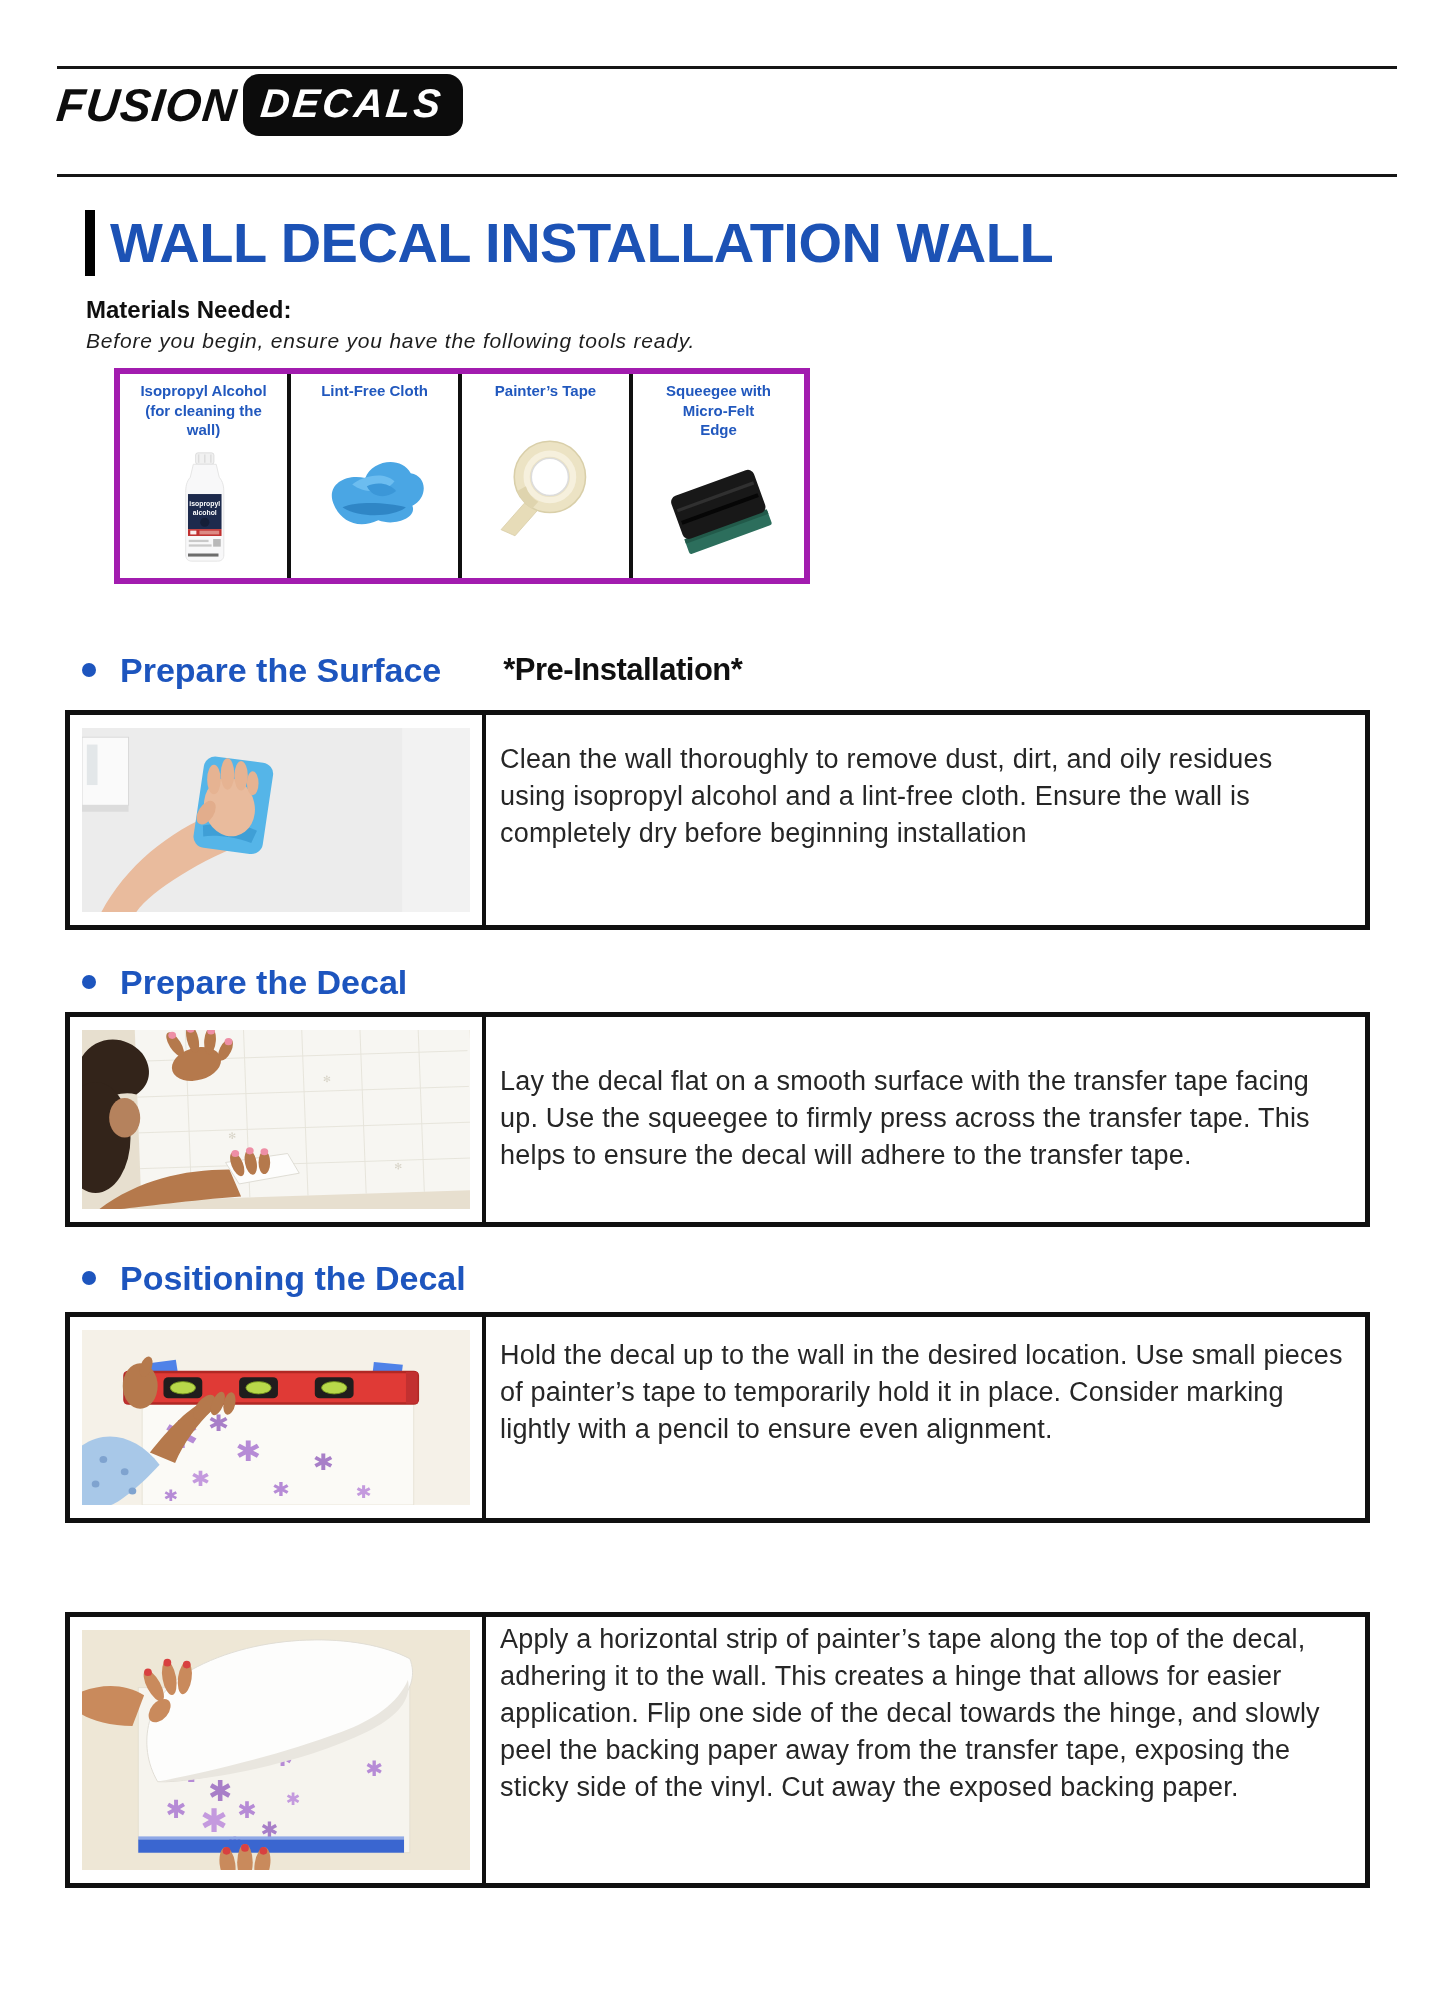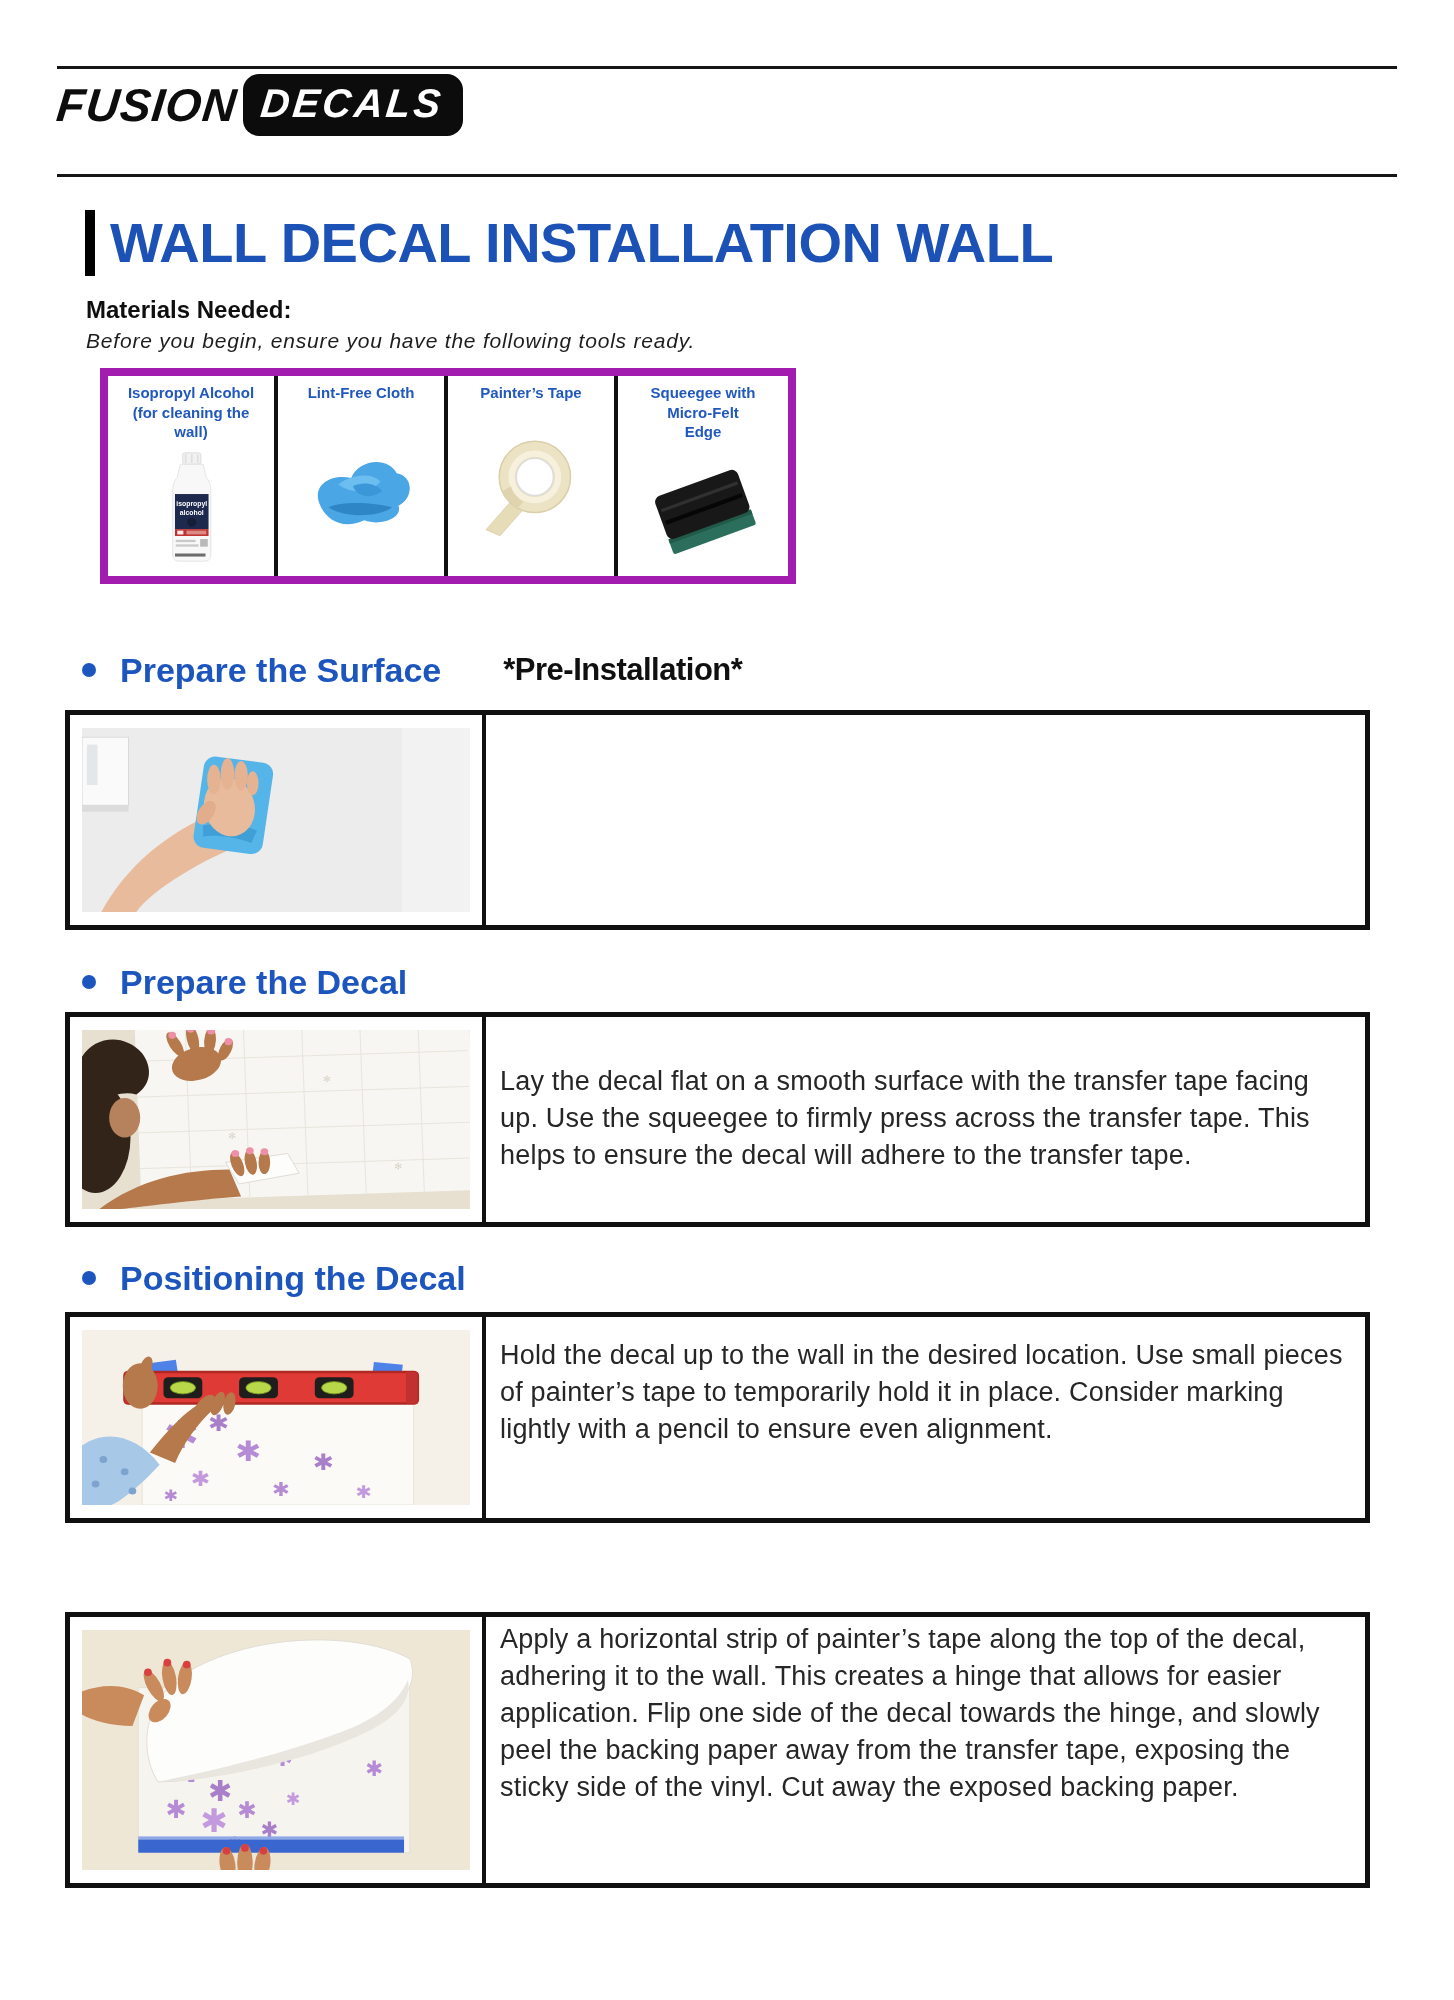--- a/index.html
+++ b/index.html
@@ -35,22 +35,22 @@
   .title-bar { width:10px; height:66px; background:#000; margin-right:15px; }
   .page-title {
     font-size:56px; font-weight:bold; color:#1c52b5; letter-spacing:-0.5px; line-height:66px;
     white-space:nowrap;
   }
 
   
   .mat-heading { position:absolute; left:86px; top:296px; font-size:24px; font-weight:bold; color:#0f0f0f; }
   .mat-intro { position:absolute; left:86px; top:329px; font-size:21px; font-style:italic; color:#1d1d1d; letter-spacing:0.8px; }
   .mat-table {
-    position:absolute; left:100px; top:368px; width:696px; height:216px;
-    border:8px solid #a21caf; box-sizing:border-box; display:grid;
+    position:absolute; left:114px; top:368px; width:696px; height:216px;
+    border:6px solid #a21caf; box-sizing:border-box; display:grid;
     grid-template-columns:1fr 1fr 1fr 1fr; background:#fff;
   }
   .mat-cell { border-right:4px solid #101010; display:flex; flex-direction:column; align-items:center; padding:7px 4px 4px; min-width:0; }
   .mat-cell:last-child { border-right:none; }
   .mat-label {
     font-size:15px; font-weight:bold; color:#2158be; text-align:center;
     line-height:1.3; white-space:pre-line;
   }
   .mat-icon { flex:1; width:100%; display:flex; align-items:center; justify-content:center; }
   .mat-icon svg { display:block; }
@@ -195,20 +195,21 @@
         <rect x="120" y="34" width="72" height="100" rx="12" fill="#55b5e8" transform="rotate(8 156 84)"></rect>
         <path d="M128,110 C146,104 168,102 184,108 L180,122 C162,118 142,118 130,122 Z" fill="#3f9fd6" transform="rotate(8 156 84)"></path>
         <ellipse cx="152" cy="86" rx="26" ry="32" fill="#e9bb9d" transform="rotate(-12 152 86)"></ellipse>
         <ellipse cx="136" cy="56" rx="7" ry="16" fill="#e6b392"></ellipse>
         <ellipse cx="150" cy="50" rx="7" ry="17" fill="#e6b392"></ellipse>
         <ellipse cx="164" cy="52" rx="7" ry="16" fill="#e6b392"></ellipse>
         <ellipse cx="176" cy="60" rx="6" ry="13" fill="#e6b392"></ellipse>
         <ellipse cx="128" cy="92" rx="8" ry="14" fill="#e2ad8c" transform="rotate(30 128 92)"></ellipse>
       </svg>
     </div>
+    <div class="step-text">Clean the wall thoroughly to remove dust, dirt, and oily residues using isopropyl alcohol and a lint-free cloth. Ensure the wall is completely dry before beginning installation</div>
   </div>
 
   <div class="sec-head h2">
     <span class="bullet"></span>
     <span class="sec-title">Prepare the Decal</span>
   </div>
 
   <div class="step-box b2">
     <div class="step-img">
       <svg viewBox="0 0 400 200" preserveAspectRatio="none">

